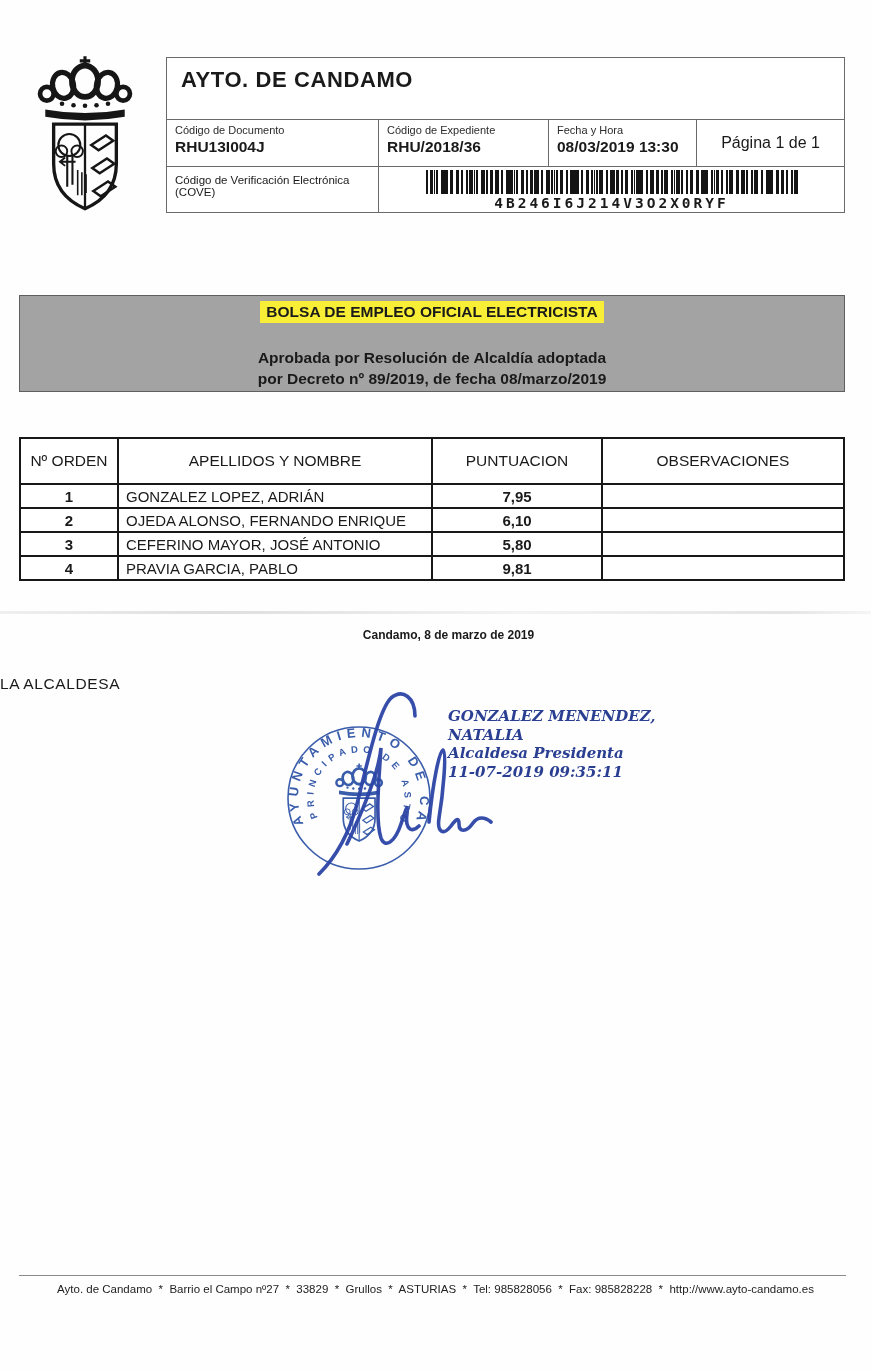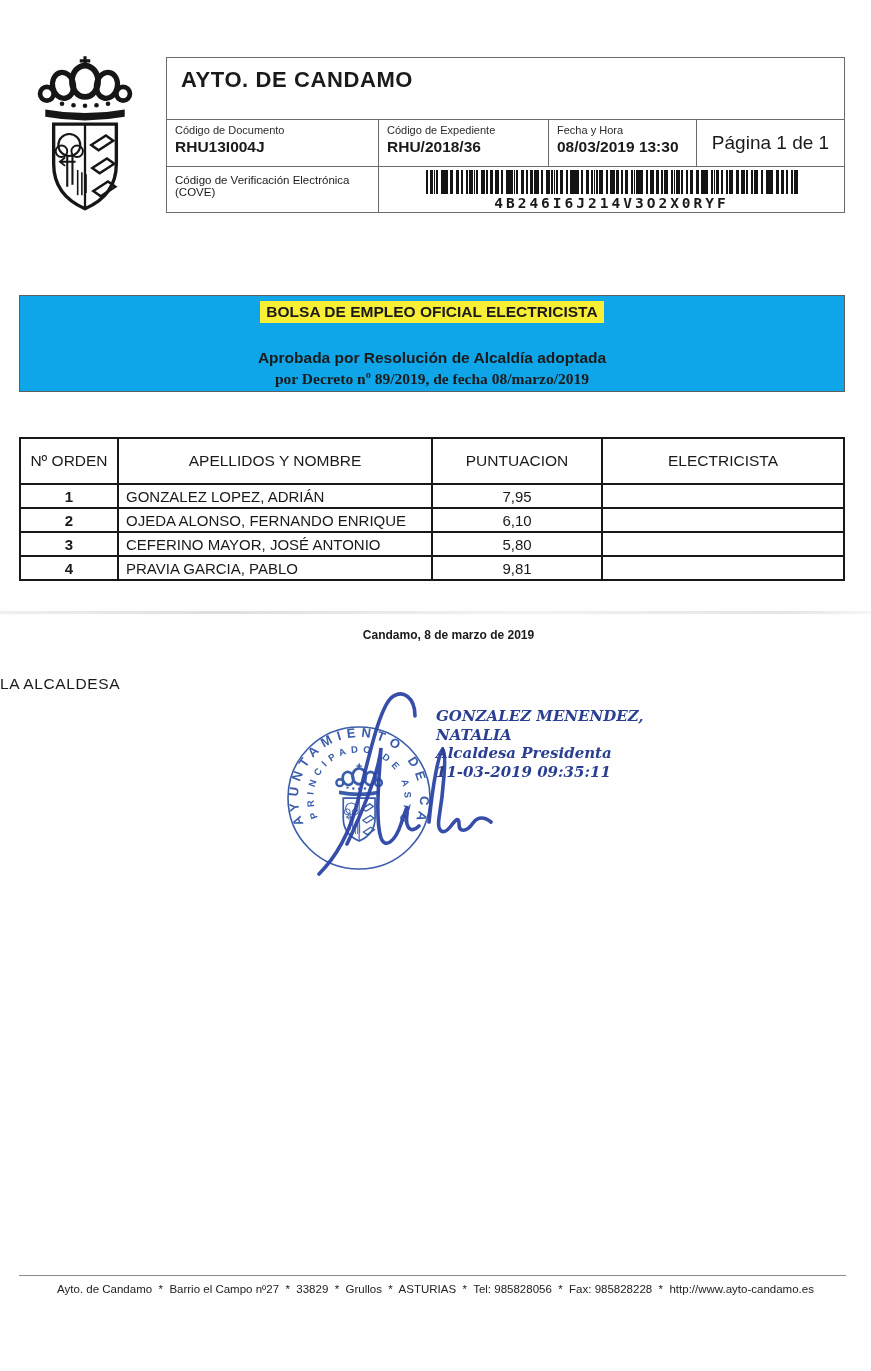--- a/index.html
+++ b/index.html
@@ -16,80 +16,80 @@
     border:1.5px solid #6a6a6a; box-sizing:border-box;
     display:flex; flex-direction:column; background:#fff;
   }
   .h-row1 {
     height:62px; border-bottom:1.5px solid #6a6a6a; box-sizing:border-box;
     padding:9px 0 0 14px; font-weight:bold; font-size:22px; letter-spacing:.6px;
   }
   .h-row2 { height:47px; border-bottom:1.5px solid #6a6a6a; box-sizing:border-box; display:flex; }
   .h-cell { border-right:1.5px solid #6a6a6a; box-sizing:border-box; padding:4px 0 0 8px; }
   .h-cell.c1 { width:212px; } .h-cell.c2 { width:170px; } .h-cell.c3 { width:148px; }
-  .h-cell.c4 { flex:1; border-right:none; display:flex; align-items:center; justify-content:center; padding:0; font-size:19px; }
+  .h-cell.c4 { flex:1; border-right:none; display:flex; align-items:center; justify-content:center; padding:0; font-size:16px; }
   .h-label { font-size:11px; color:#2b2b2b; }
   .h-value { font-weight:bold; font-size:15.5px; margin-top:2px; }
   .h-row3 { flex:1; display:flex; }
   .cove-label { width:212px; border-right:1.5px solid #6a6a6a; box-sizing:border-box; font-size:11.5px; padding:7px 6px 0 8px; }
   .barcode-wrap { flex:1; display:flex; flex-direction:column; align-items:center; justify-content:center; padding-top:2px; }
   .barcode {
     width:372px; height:24px;
     background-image:
       repeating-linear-gradient(90deg,#141414 0 2px,transparent 2px 5px),
       repeating-linear-gradient(90deg,#141414 0 1px,transparent 1px 8px),
       repeating-linear-gradient(90deg,transparent 0 4px,#141414 4px 7px,transparent 7px 13px);
   }
   .barcode-text {
     font-family:"DejaVu Sans Mono", monospace; font-weight:bold;
     font-size:14.5px; letter-spacing:3px; margin-top:1px;
   }
 
   
   .notice-box {
     position:absolute; left:19px; top:295px; width:826px; height:97px;
-    border:1.5px solid #5f5f5f; box-sizing:border-box; text-align:center; background:#0ea5e9;
+    border:1.5px solid #5f5f5f; box-sizing:border-box; text-align:center; background:#a3a3a3;
   }
   .notice-title { margin-top:7px; font-size:15.5px; font-weight:bold; }
   .hl { padding:2px 6px 3px 6px; }
   .notice-sub { font-weight:bold; font-size:15.5px; }
   .notice-sub.first { margin-top:28px; }
-  .notice-sub.second { margin-top:3px;font-family:Liberation Serif, serif; }
+  .notice-sub.second { margin-top:3px; }
 
   
   .roster {
     position:absolute; left:19px; top:437px; width:826px;
     border-collapse:collapse; background:#fff; table-layout:fixed;
   }
   .roster th, .roster td { border:2px solid #181818; padding:0; }
   .roster th { height:44px; font-size:15.5px; font-weight:normal; text-align:center; }
   .roster td { height:22px; font-size:15px; }
   .roster td.c-orden { text-align:center; font-weight:bold; }
   .roster td.c-nombre { text-align:left; padding-left:7px; }
-  .roster td.c-punt { text-align:center; font-weight:normal; }
+  .roster td.c-punt { text-align:center; font-weight:bold; }
 
   
   .scan-streak {
     position:absolute; left:0; top:611px; width:871px; height:3px;
     background:linear-gradient(90deg, rgba(110,110,110,.10), rgba(110,110,110,.22) 25%, rgba(110,110,110,.08) 60%, rgba(110,110,110,.18) 90%, rgba(110,110,110,.06));
   }
   .place-date {
     position:absolute; left:0; top:628px; width:100%; box-sizing:border-box; padding-left:26px;
     text-align:center; font-weight:bold; font-size:12px;
   }
   .signer-title {
     position:absolute; left:0; top:675px; width:100%;
     font-size:15.5px; letter-spacing:.6px;
   }
   .stamp-svg { position:absolute; left:283px; top:722px; width:152px; height:152px; }
   .sig-svg   { position:absolute; left:295px; top:686px; width:210px; height:202px; }
   .stamp-arc-text-outer { font-family:"Liberation Sans",sans-serif; font-size:13px; font-weight:bold; letter-spacing:2px; }
   .stamp-arc-text-inner { font-family:"Liberation Sans",sans-serif; font-size:9.5px; font-weight:bold; letter-spacing:1px; }
   .sig-text {
-    position:absolute; left:436px; top:707px; width:240px;
+    position:absolute; left:448px; top:707px; width:240px;
     font-family:"DejaVu Serif", serif; font-style:italic; font-weight:bold;
     font-size:15px; line-height:18.5px;
   }
 
   
   .footer-line { position:absolute; left:19px; top:1275px; width:827px; height:1px; background:#8b8b8b; }
   .footer-text {
     position:absolute; left:0; top:1283px; width:100%;
     text-align:center; font-size:11.5px; color:#222; white-space:pre;
   }
@@ -173,21 +173,21 @@
         <col style="width:98px">
         <col style="width:314px">
         <col style="width:170px">
         <col>
       </colgroup>
     <thead>
       <tr>
         <th>Nº ORDEN</th>
         <th>APELLIDOS Y NOMBRE</th>
         <th>PUNTUACION</th>
-        <th>ELECTRICISTA</th>
+        <th>OBSERVACIONES</th>
       </tr>
     </thead>
     <tbody>
       <tr>
         <td class="c-orden">1</td>
         <td class="c-nombre">GONZALEZ LOPEZ, ADRIÁN</td>
         <td class="c-punt">7,95</td>
         <td class="c-obs"></td>
       </tr>
       <tr>
@@ -236,19 +236,19 @@
       <path d="M120,30 C120,12 108,2 96,12 C84,24 74,70 62,118 C54,148 40,172 24,188"></path>
       <path d="M52,158 C70,120 84,84 86,62 C84,92 80,134 86,152 C90,163 100,156 106,138 C111,123 113,116 112,128 C110,142 116,148 124,140"></path>
       <path d="M134,136 C138,96 144,66 148,64 C152,66 148,108 144,132 C142,146 148,150 156,140 C161,133 164,131 164,138 C164,146 171,147 178,137 C183,130 190,131 196,136"></path>
     </g>
   </svg>
 
   <div class="sig-text" id="sig-text" style="color: rgb(42, 63, 146);">
     <div>GONZALEZ MENENDEZ,</div>
     <div>NATALIA</div>
     <div>Alcaldesa Presidenta</div>
-    <div>11-03-2019 09:35:11</div>
+    <div>11-07-2019 09:35:11</div>
   </div>
 
   <div class="footer-line"></div>
   <div class="footer-text">Ayto. de Candamo  *  Barrio el Campo nº27  *  33829  *  Grullos  *  ASTURIAS  *  Tel: 985828056  *  Fax: 985828228  *  http://www.ayto-candamo.es</div>
 
 </div>
 
 </body></html>

